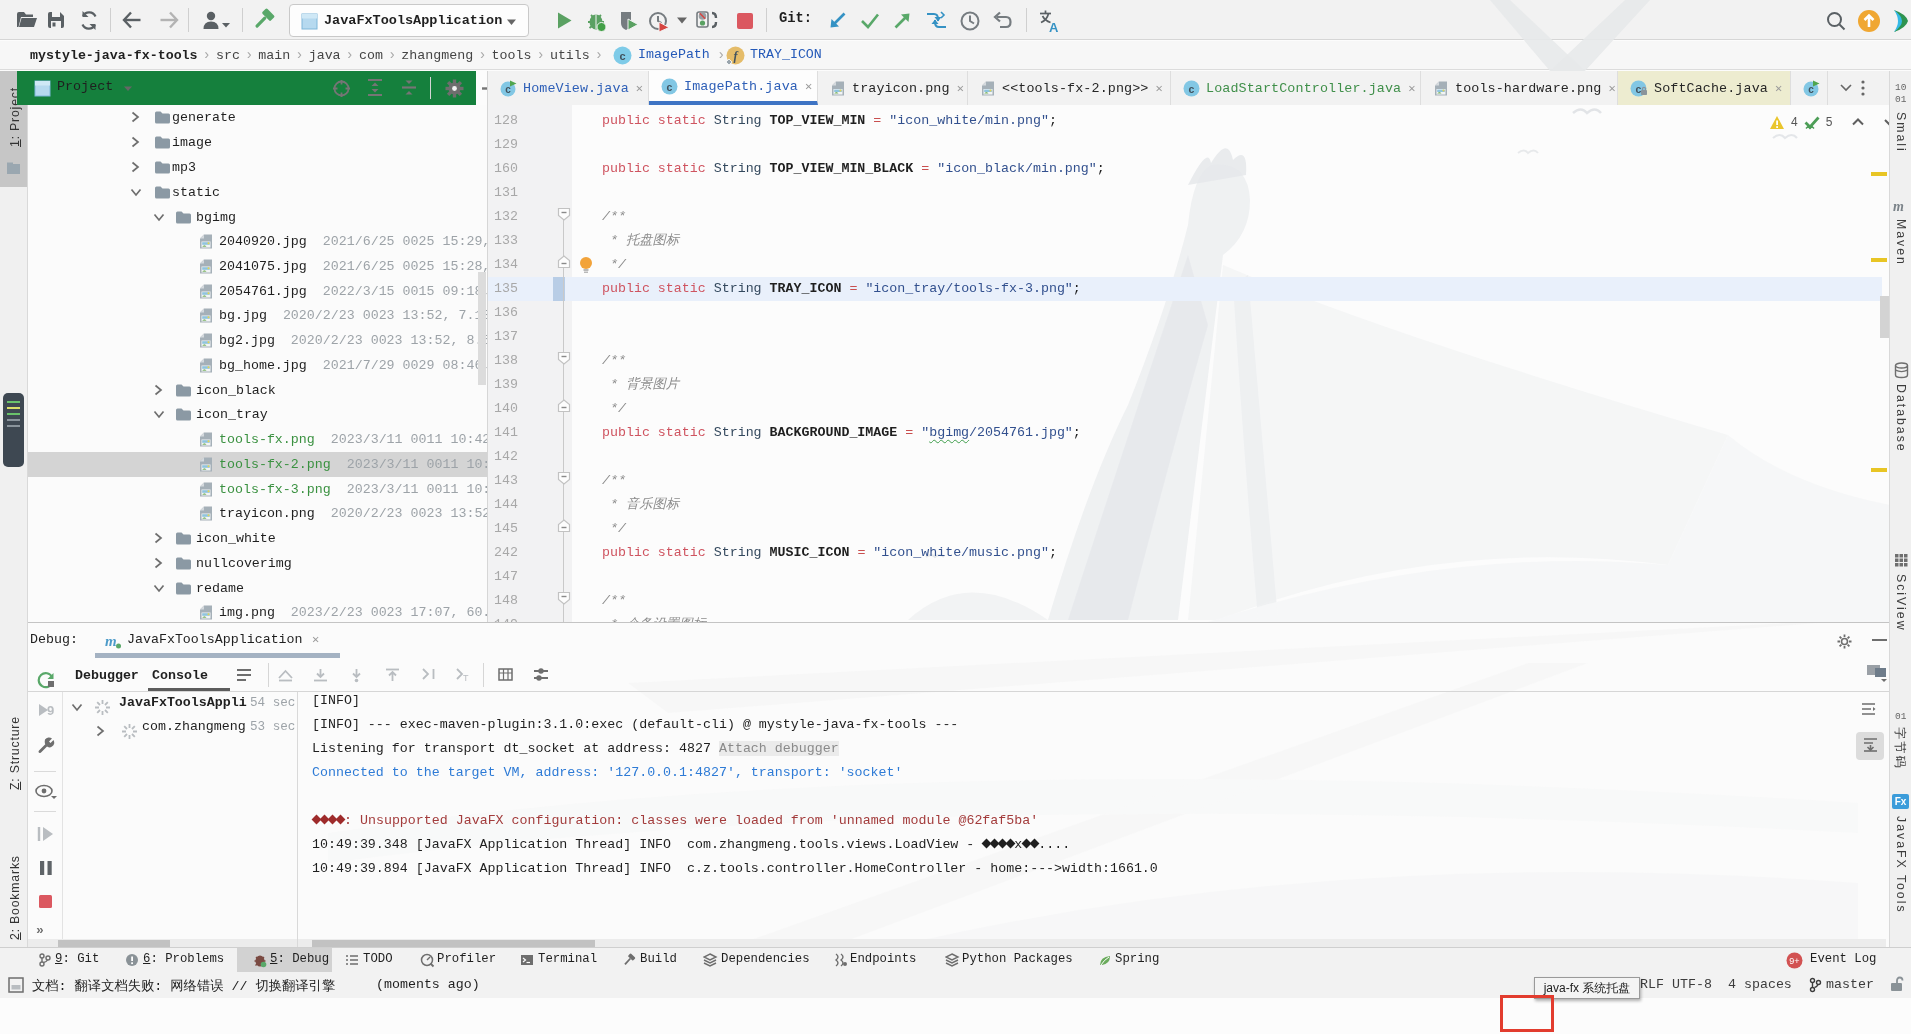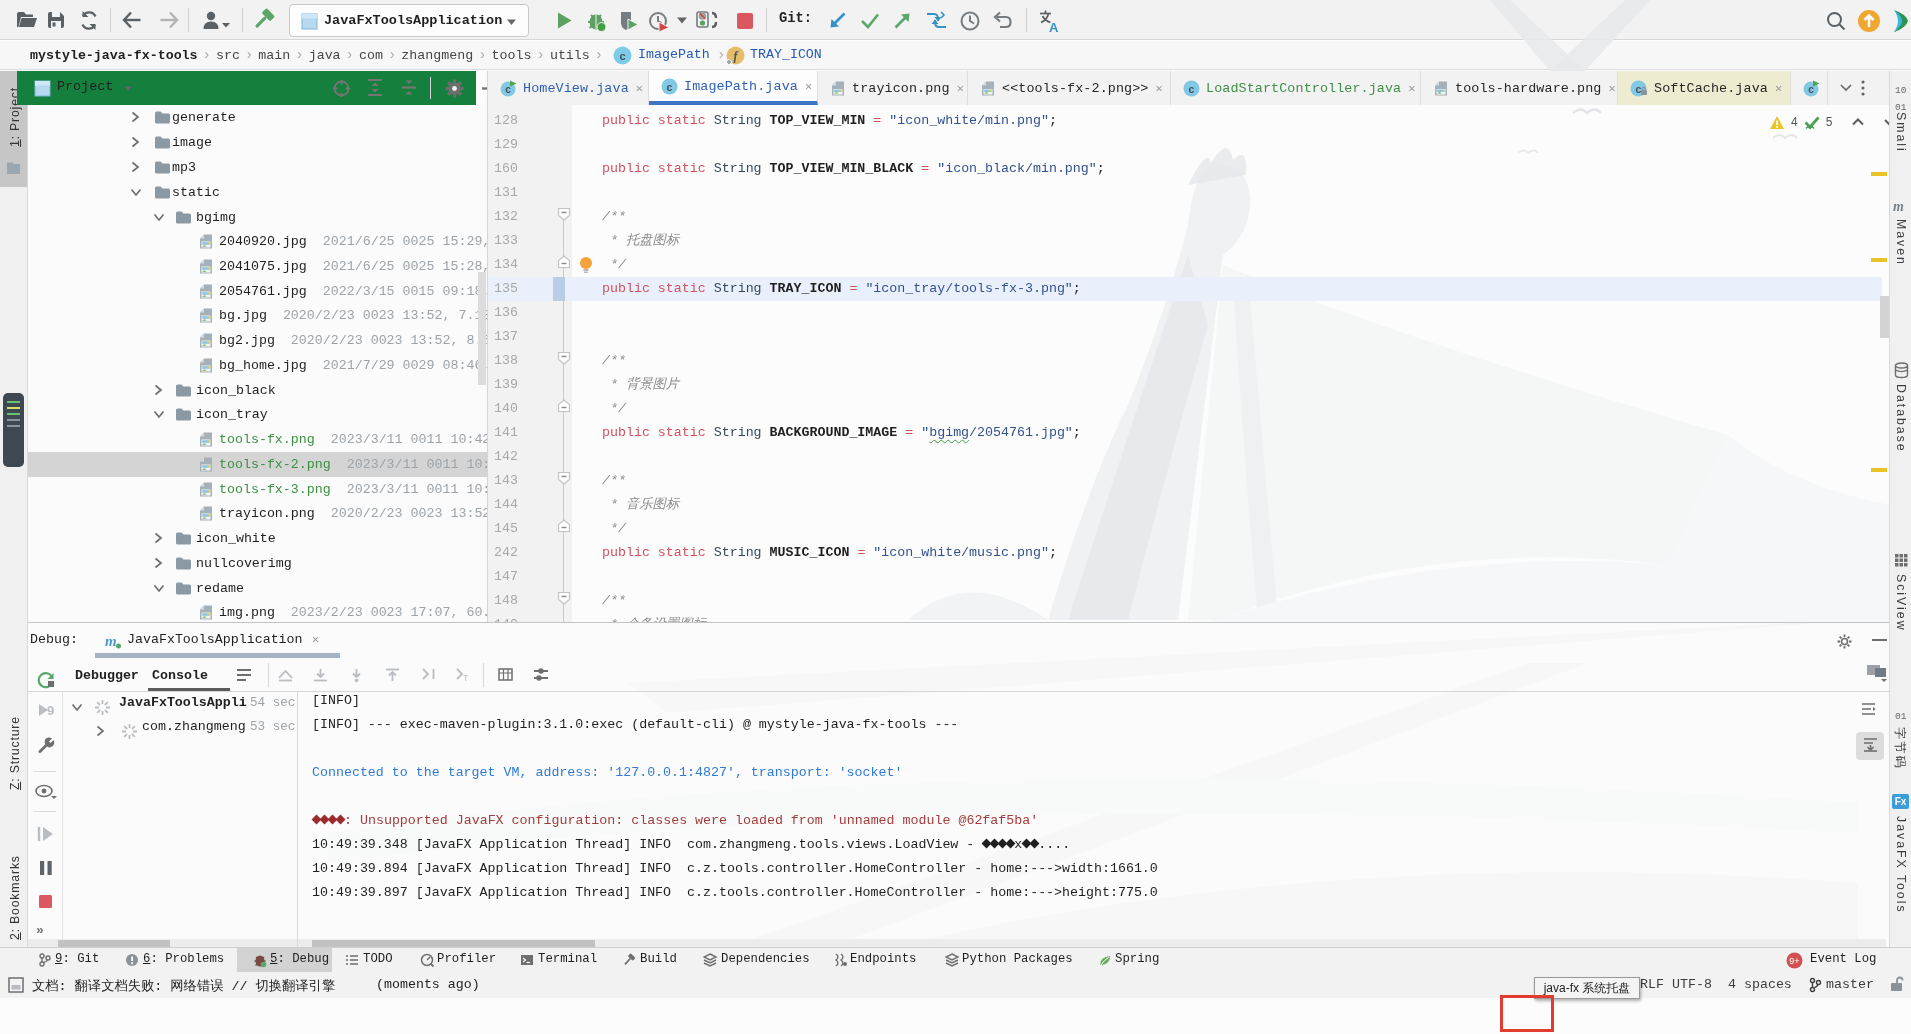--- a/index.html
+++ b/index.html
@@ -632,21 +632,21 @@
     <svg width="14" height="13" style="margin-left:12px">
         <path d="M2 4 L7 9 L12 4" stroke="#5f5f5f" stroke-width="2" fill="none"></path>
       </svg>
   </div>
   <div class="abs" style="left:1383px;top:67px;width:16px;height:4px;background:#e8c525"></div>
   <div class="abs" style="left:1383px;top:153px;width:16px;height:4px;background:#e8c525"></div>
   <div class="abs" style="left:1383px;top:363px;width:16px;height:4px;background:#e8c525"></div>
   <div class="abs" style="left:1392px;top:191px;width:9px;height:42px;background:#d3d3d3"></div>
 </div>
 <div class="abs" id="rstripe">
-  <div class="abs" style="left:5px;top:11px;font-size:9.5px;color:#666;line-height:17px">10<br>01</div>
+  <div class="abs" style="left:5px;top:11px;font-size:9.5px;color:#666;line-height:12px">10<br>01</div>
   <div class="vlabR" style="left:18px;top:41px">Smali</div>
   <div class="abs" style="left:3px;top:128px;font-size:14px;font-weight:bold;font-style:italic;color:#7a8288;font-family:'Liberation Serif'">m</div>
   <div class="vlabR" style="left:18px;top:148px">Maven</div>
   <svg class="abs" style="left:4px;top:291px" width="15" height="17">
       <ellipse cx="7.5" cy="3.5" rx="6" ry="2.5" fill="none" stroke="#6e6e6e" stroke-width="1.4"></ellipse>
       <path d="M1.5 3.5 V13 Q1.5 15.5 7.5 15.5 Q13.5 15.5 13.5 13 V3.5" fill="none" stroke="#6e6e6e" stroke-width="1.4"></path>
       <path d="M1.5 8.2 Q7.5 11 13.5 8.2" fill="none" stroke="#6e6e6e" stroke-width="1.4"></path>
     </svg>
   <div class="vlabR" style="left:18px;top:313px">Database</div>
   <svg class="abs" style="left:4px;top:482px" width="15" height="15">
@@ -790,25 +790,25 @@
   <svg class="abs" style="left:93px;top:100px" width="17" height="17">
       <g stroke="#b9bdc1" stroke-width="1.8">
         <path d="M8.5 1 V5 M8.5 12 V16 M1 8.5 H5 M12 8.5 H16 M3.2 3.2 L6 6 M11 11 L13.8 13.8 M13.8 3.2 L11 6 M6 11 L3.2 13.8"></path>
       </g>
     </svg>
   <div class="abs" style="left:114px;top:96px;font-size:13.3px;color:#1f1f1f">com.zhangmeng</div>
   <div class="abs" style="left:222px;top:97px;font-size:12.6px;color:#9da3a8">53 sec</div>
   <div class="abs" style="left:269px;top:69px;width:1px;height:256px;background:#d9d9d9"></div>
   <div class="cns" style="top:66px">[INFO]</div>
   <div class="cns" style="top:90px">[INFO] --- exec-maven-plugin:3.1.0:exec (default-cli) @ mystyle-java-fx-tools ---</div>
+  <div class="cns" style="top:114px">Listening for transport dt_socket at address: 4827 <span style="color:#8a8a8a;background:#ebebeb">Attach debugger</span></div>
   <div class="cns" style="top:138px;color:#2e7bd6">Connected to the target VM, address: '127.0.0.1:4827', transport: 'socket'</div>
   <div class="cns" style="top:186px;color:#a33c3c"><span class="rc"></span><span class="rc"></span><span class="rc"></span><span class="rc"></span>: Unsupported JavaFX configuration: classes were loaded from 'unnamed module @62faf5ba'</div>
   <div class="cns" style="top:210px">10:49:39.348 [JavaFX Application Thread] INFO  com.zhangmeng.tools.views.LoadView - <span class="rc rcb"></span><span class="rc rcb"></span><span class="rc rcb"></span><span class="rc rcb"></span>x<span class="rc rcb"></span><span class="rc rcb"></span>....</div>
   <div class="cns" style="top:234px">10:49:39.894 [JavaFX Application Thread] INFO  c.z.tools.controller.HomeController - home:---&gt;width:1661.0</div>
-  <div class="cns" style="top:258px">10:49:39.897 [JavaFX Application Thread] INFO  c.z.tools.controller.HomeController - home:---&gt;height:775.0</div>
   <div class="abs" style="left:0;top:316px;width:269px;height:10px;background:#ececec"></div>
   <div class="abs" style="left:30px;top:317px;width:112px;height:8px;background:#c2c2c2"></div>
   <div class="abs" style="left:270px;top:316px;width:1588px;height:10px;background:#ececec"></div>
   <div class="abs" style="left:284px;top:317px;width:283px;height:8px;background:#c2c2c2"></div>
   <svg class="abs" style="left:1832px;top:78px" width="17" height="16">
       <path d="M2 3 H15 M2 8 H11 M2 13 H15" stroke="#6e6e6e" stroke-width="1.6"></path>
       <path d="M13 6 L15.5 8 L13 10" fill="#6e6e6e"></path>
     </svg>
   <div class="abs" style="left:1828px;top:109px;width:28px;height:28px;background:#dcdcdc;border-radius:4px"></div>
   <svg class="abs" style="left:1834px;top:113px" width="17" height="16">

